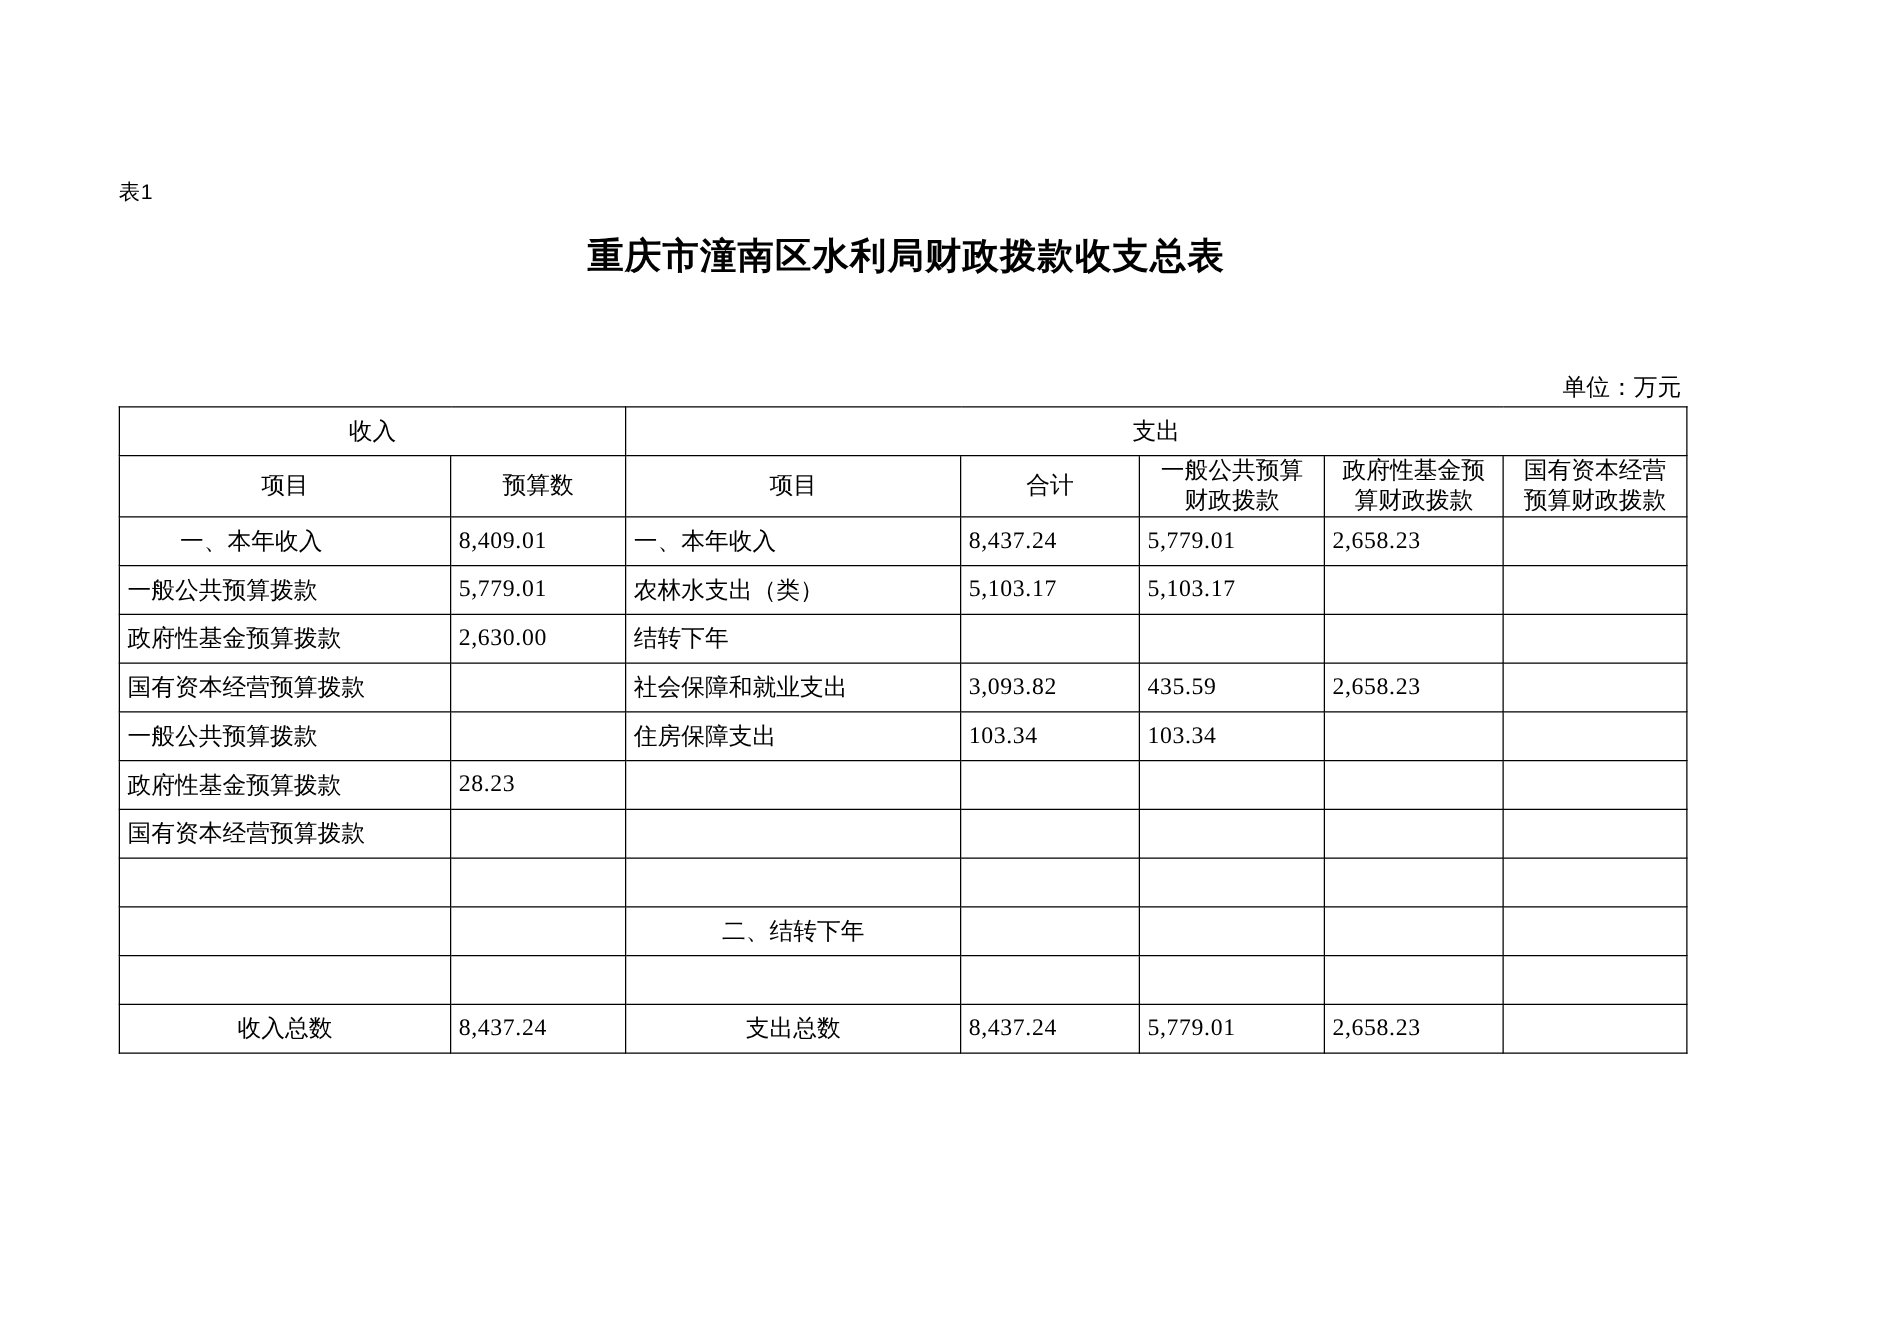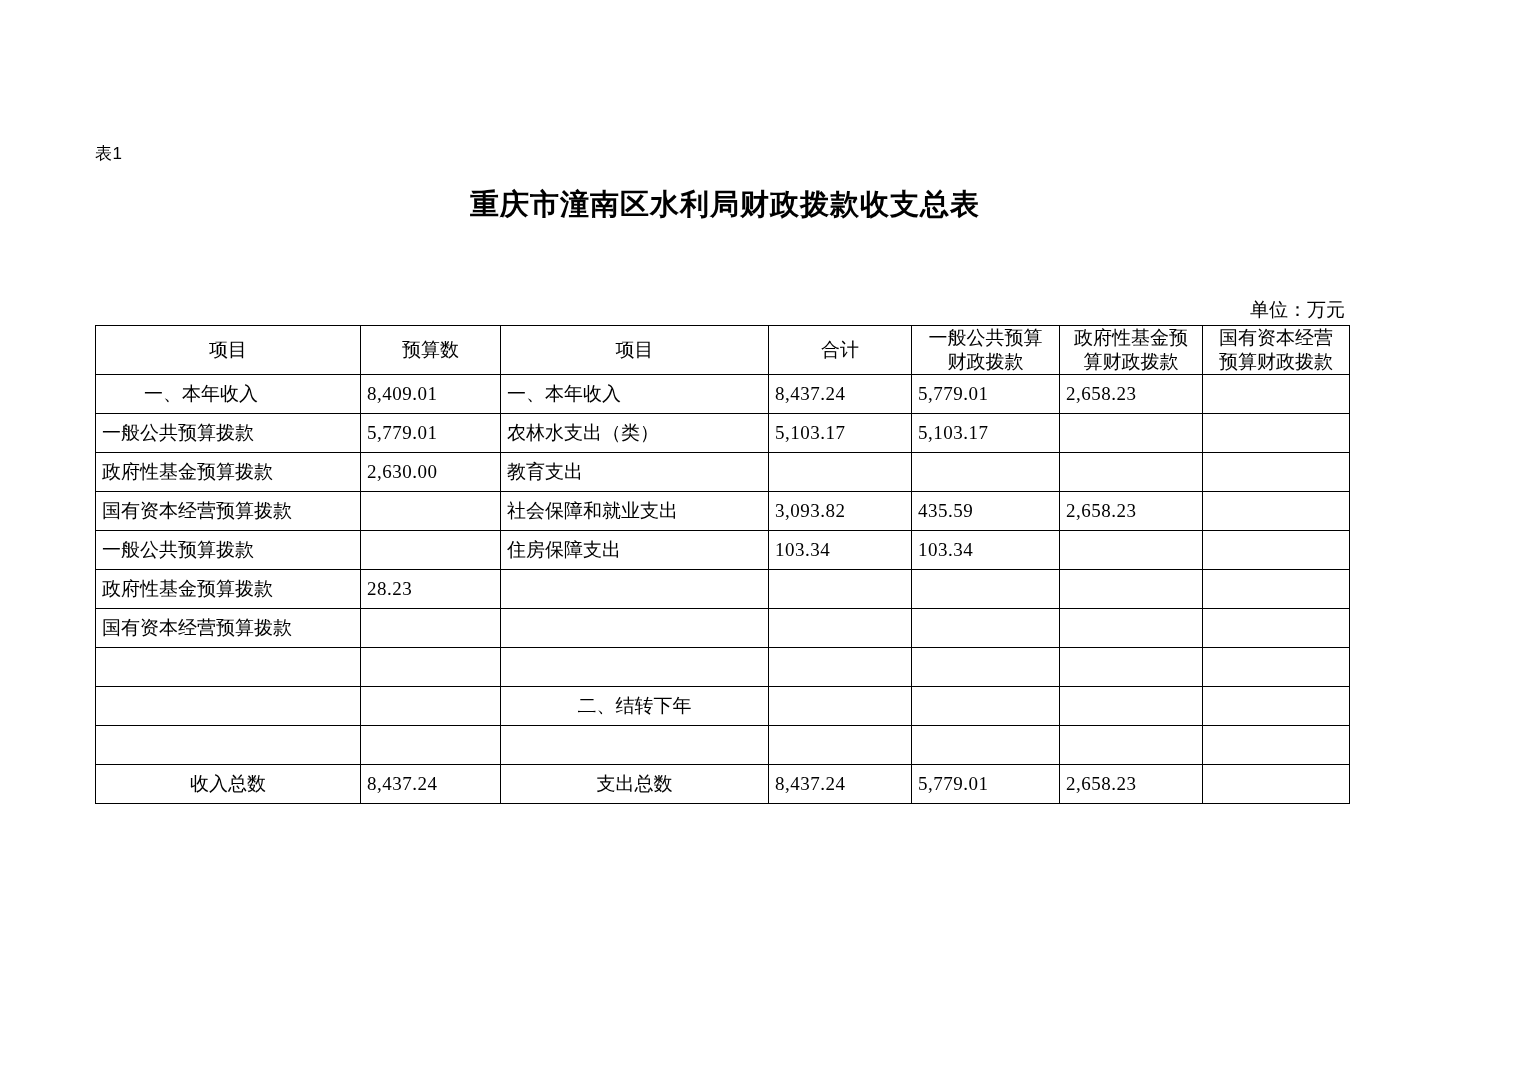--- a/index.html
+++ b/index.html
@@ -94,20 +94,24 @@
     <colgroup>
       <col class="w1">
         <col class="w2">
         <col class="w3">
         <col class="w4">
         <col class="w5">
         <col class="w6">
         <col class="w7">
     </colgroup>
     <thead>
+      <tr>
+        <th class="hdr-group" colspan="2">收入</th>
+        <th class="hdr-group" colspan="5">支出</th>
+      </tr>
       <tr>
         <th class="hdr-col">项目</th>
         <th class="hdr-col">预算数</th>
         <th class="hdr-col">项目</th>
         <th class="hdr-col">合计</th>
         <th class="hdr-col">
           <span class="two-line">一般公共预算</span>
           <span class="two-line">财政拨款</span>
         </th>
         <th class="hdr-col">
@@ -135,21 +139,21 @@
           <td class="num">5,779.01</td>
           <td class="c-left">农林水支出（类）</td>
           <td class="num">5,103.17</td>
           <td class="num">5,103.17</td>
           <td class="num"></td>
           <td class="num"></td>
         </tr>
         <tr>
           <td class="c-left">政府性基金预算拨款</td>
           <td class="num">2,630.00</td>
-          <td class="c-left">教育支出</td>
+          <td class="c-left">结转下年</td>
           <td class="num"></td>
           <td class="num"></td>
           <td class="num"></td>
           <td class="num"></td>
         </tr>
         <tr>
           <td class="c-left">国有资本经营预算拨款</td>
           <td class="num"></td>
           <td class="c-left">社会保障和就业支出</td>
           <td class="num">3,093.82</td>

